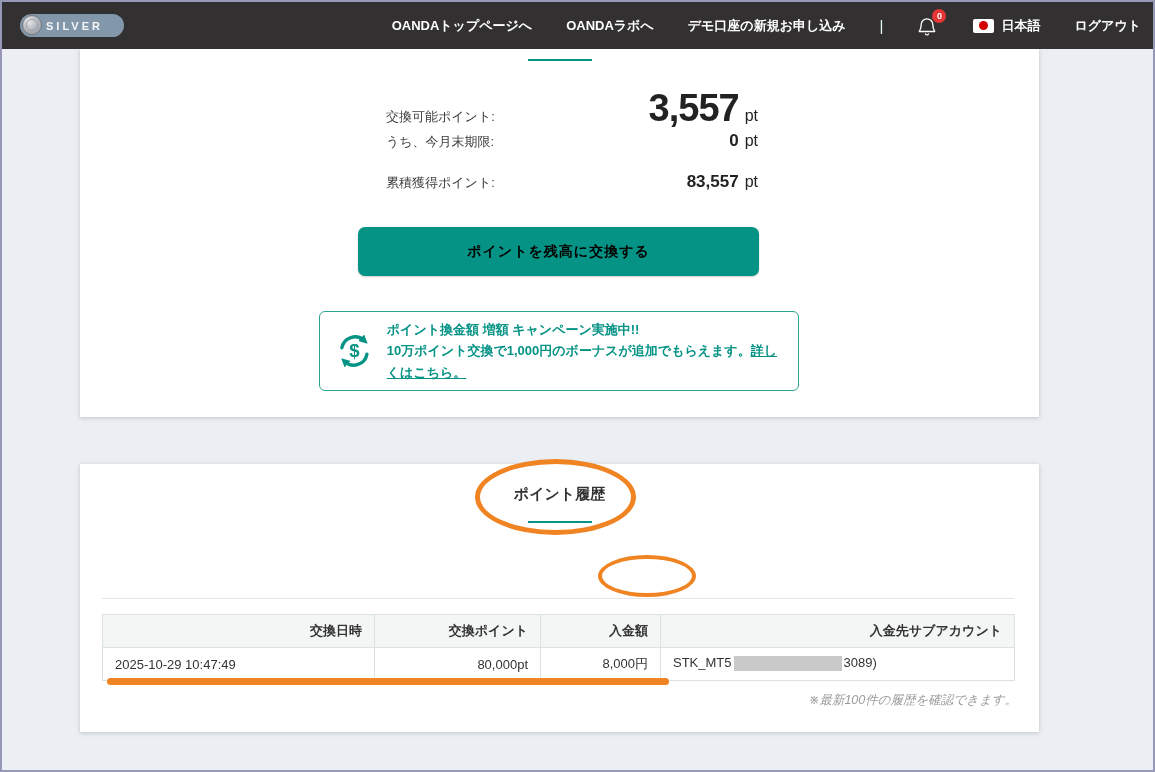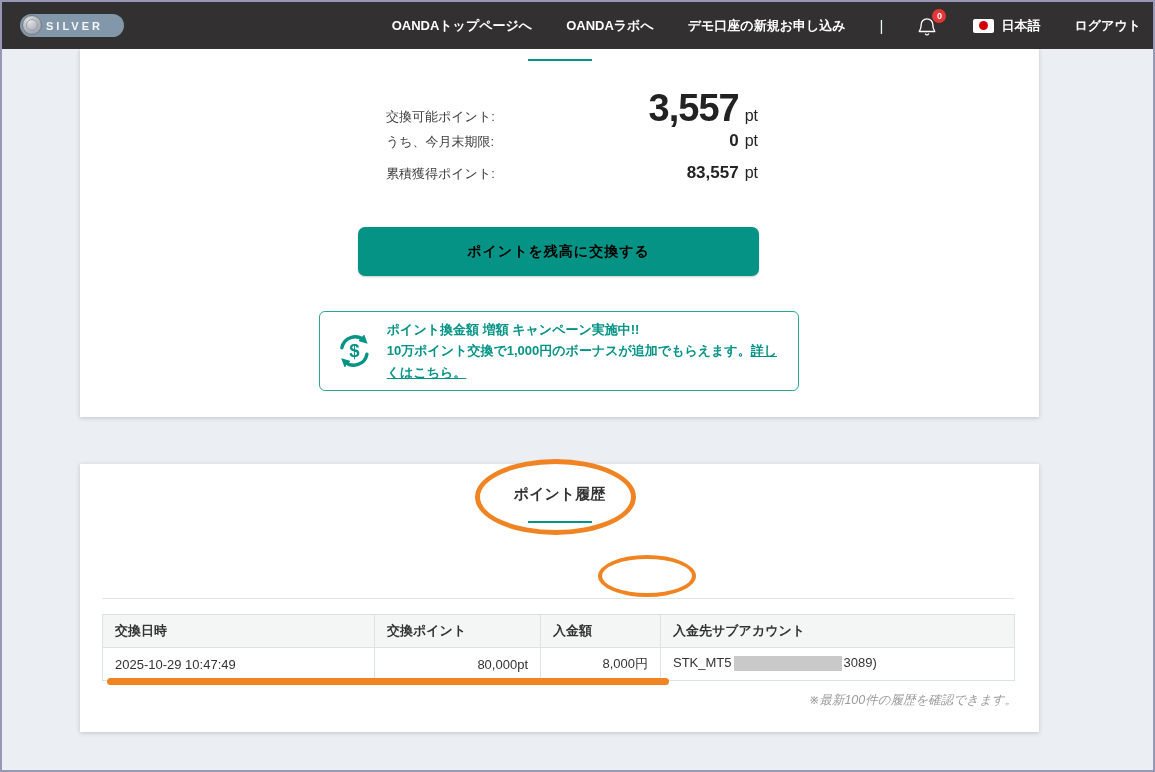--- a/index.html
+++ b/index.html
@@ -56,21 +56,21 @@
 
   
   .summary { position:absolute; left:306px; top:38px; width:372px; }
   .srow { display:flex; justify-content:space-between; align-items:baseline; }
   .srow .slabel { font-size:13px; color:#3d3d3d; }
   .valgroup { display:flex; align-items:baseline; gap:6px; }
   .num-big { font-size:38px; font-weight:bold; color:#222; letter-spacing:-1px; }
   .num-sm  { font-size:17px; font-weight:bold; color:#222; }
   .unit { font-size:16px; color:#222; }
   .r1 { margin-bottom:1px; }
-  .r2 { margin-bottom:12px; }
+  .r2 { margin-bottom:21px; }
 
   .exchange-btn {
     position:absolute; left:278px; top:178px; width:401px; height:49px;
     background:var(--teal); color:#000000; border:none; border-radius:7px;
     font-size:14px; font-weight:bold; font-family:inherit; cursor:pointer; letter-spacing:1px;
     box-shadow:0 1px 2px rgba(0,0,0,.2);
   }
 
   .campaign {
     position:absolute; left:239px; top:262px; width:480px; height:80px;
@@ -97,21 +97,21 @@
     border:1px solid #e3e6e6; color:#333;
   }
   .tab-active {
     left:480px; top:89px; height:47px; background:#fff;
     border-left:1px solid #eceeee; border-right:1px solid #eceeee;
     border-top:2px solid var(--gold); color:var(--goldText);
   }
 
   table.hist { position:absolute; left:22px; top:150px; width:912px; border-collapse:collapse; table-layout:fixed; }
   table.hist th, table.hist td { border:1px solid #dbe3e2; height:33px; font-size:13px; color:#333; padding:0 12px; }
-  table.hist th { background:#f4f6f6; font-weight:bold; text-align:left; }
+  table.hist th { background:#f4f6f6; font-weight:bold; text-align:right; }
   td.c-date { text-align:left;  color:#444; font-size:13.5px; }
   td.c-pts  { text-align:right; font-size:13.5px; }
   td.c-amt  { text-align:right; font-size:13.5px; }
   td.c-acct { text-align:left;  font-size:13.5px; }
   .redaction { display:inline-block; width:108px; height:15px; background:#c9c9c9; vertical-align:middle; margin:0 2px 2px 2px; }
 
   .annotation-bar {
     position:absolute; left:27px; top:214px; width:562px; height:7px;
     background:var(--orange); border-radius:4px; z-index:20; pointer-events:none;
   }

